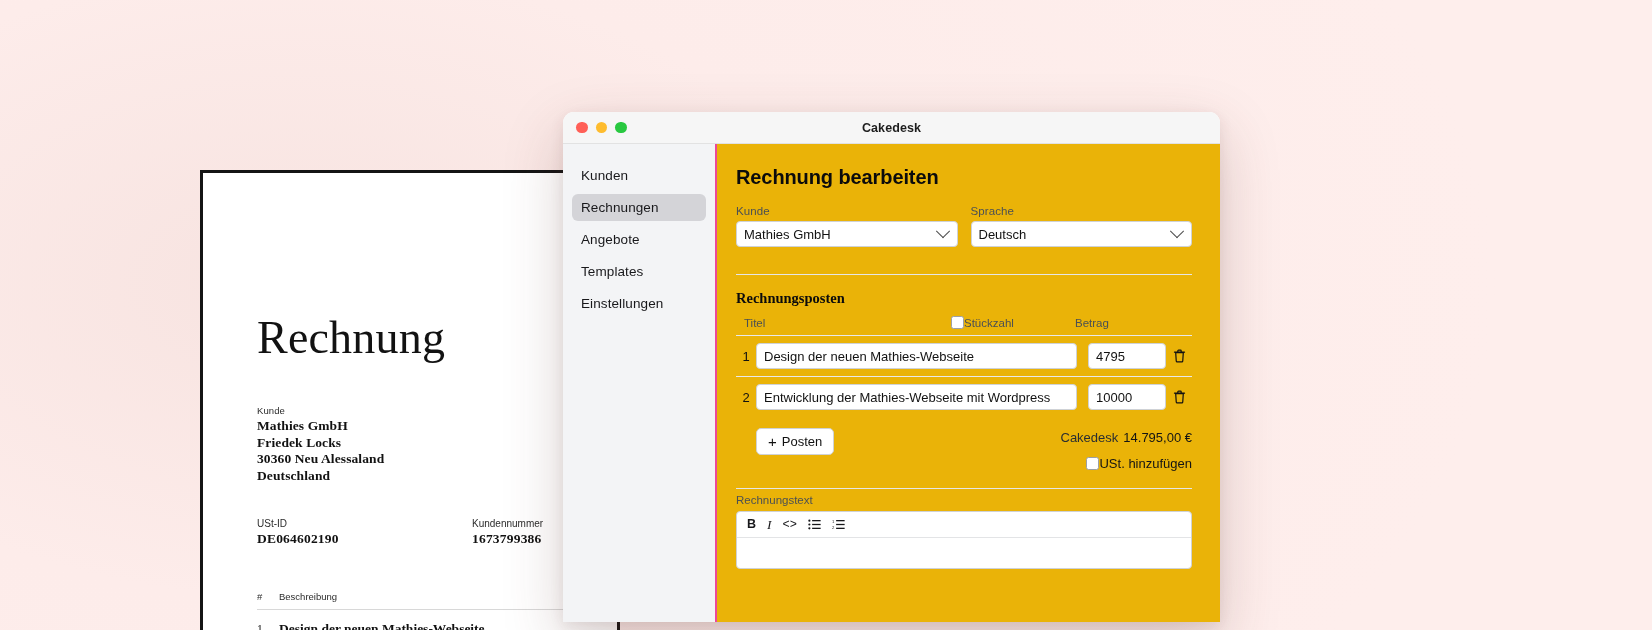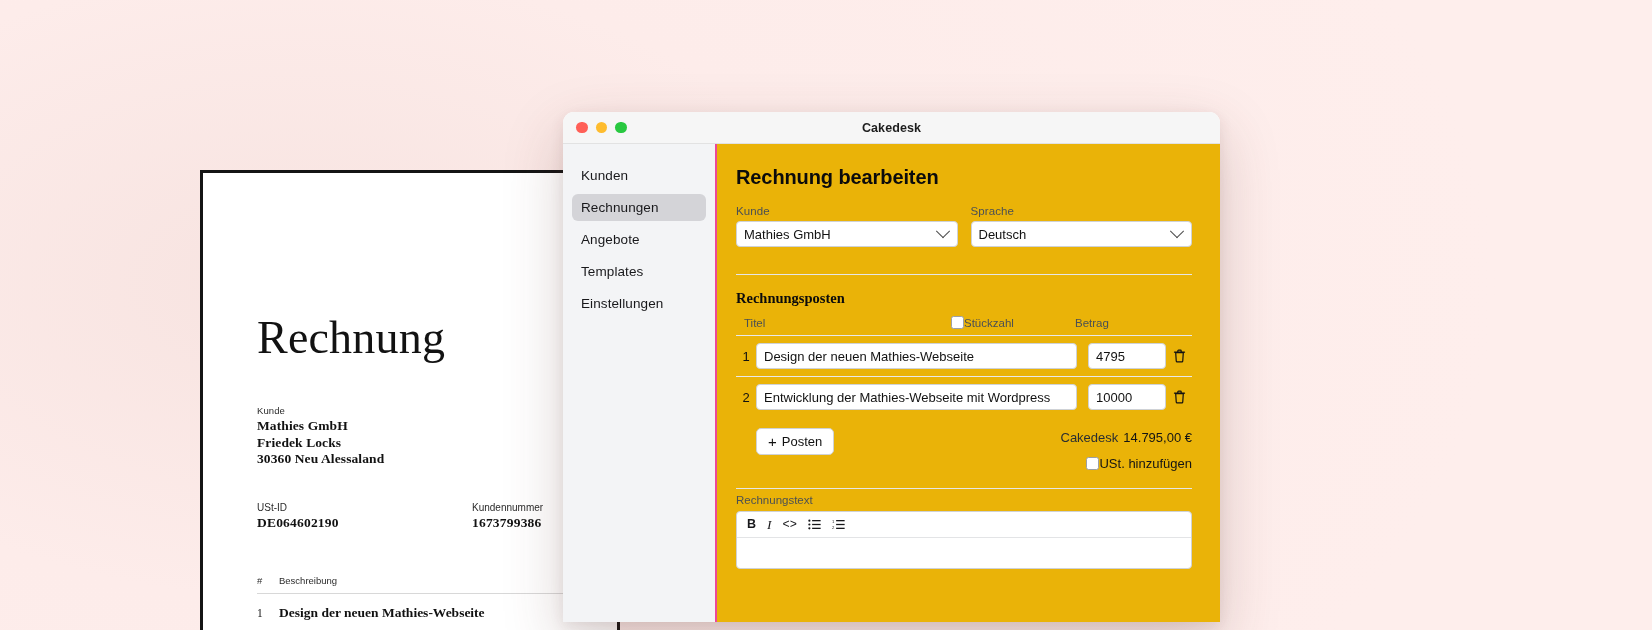--- a/index.html
+++ b/index.html
@@ -390,20 +390,21 @@
 <div id="desktop-bg"></div>
 
 <div id="doc-preview">
   <div id="doc-inner">
     <div class="doc-title">Rechnung</div>
 
     <div class="doc-lbl">Kunde</div>
     <div class="doc-addr-line">Mathies GmbH</div>
     <div class="doc-addr-line">Friedek Locks</div>
     <div class="doc-addr-line">30360 Neu Alessaland</div>
+    <div class="doc-addr-line">Deutschland</div>
 
     <div class="doc-two-col">
       <div class="doc-col-left">
         <div class="doc-col-lbl">USt-ID</div>
         <div class="doc-col-val">DE064602190</div>
       </div>
       <div class="doc-col-right">
         <div class="doc-col-lbl">Kundennummer</div>
         <div class="doc-col-val">1673799386</div>
       </div>

